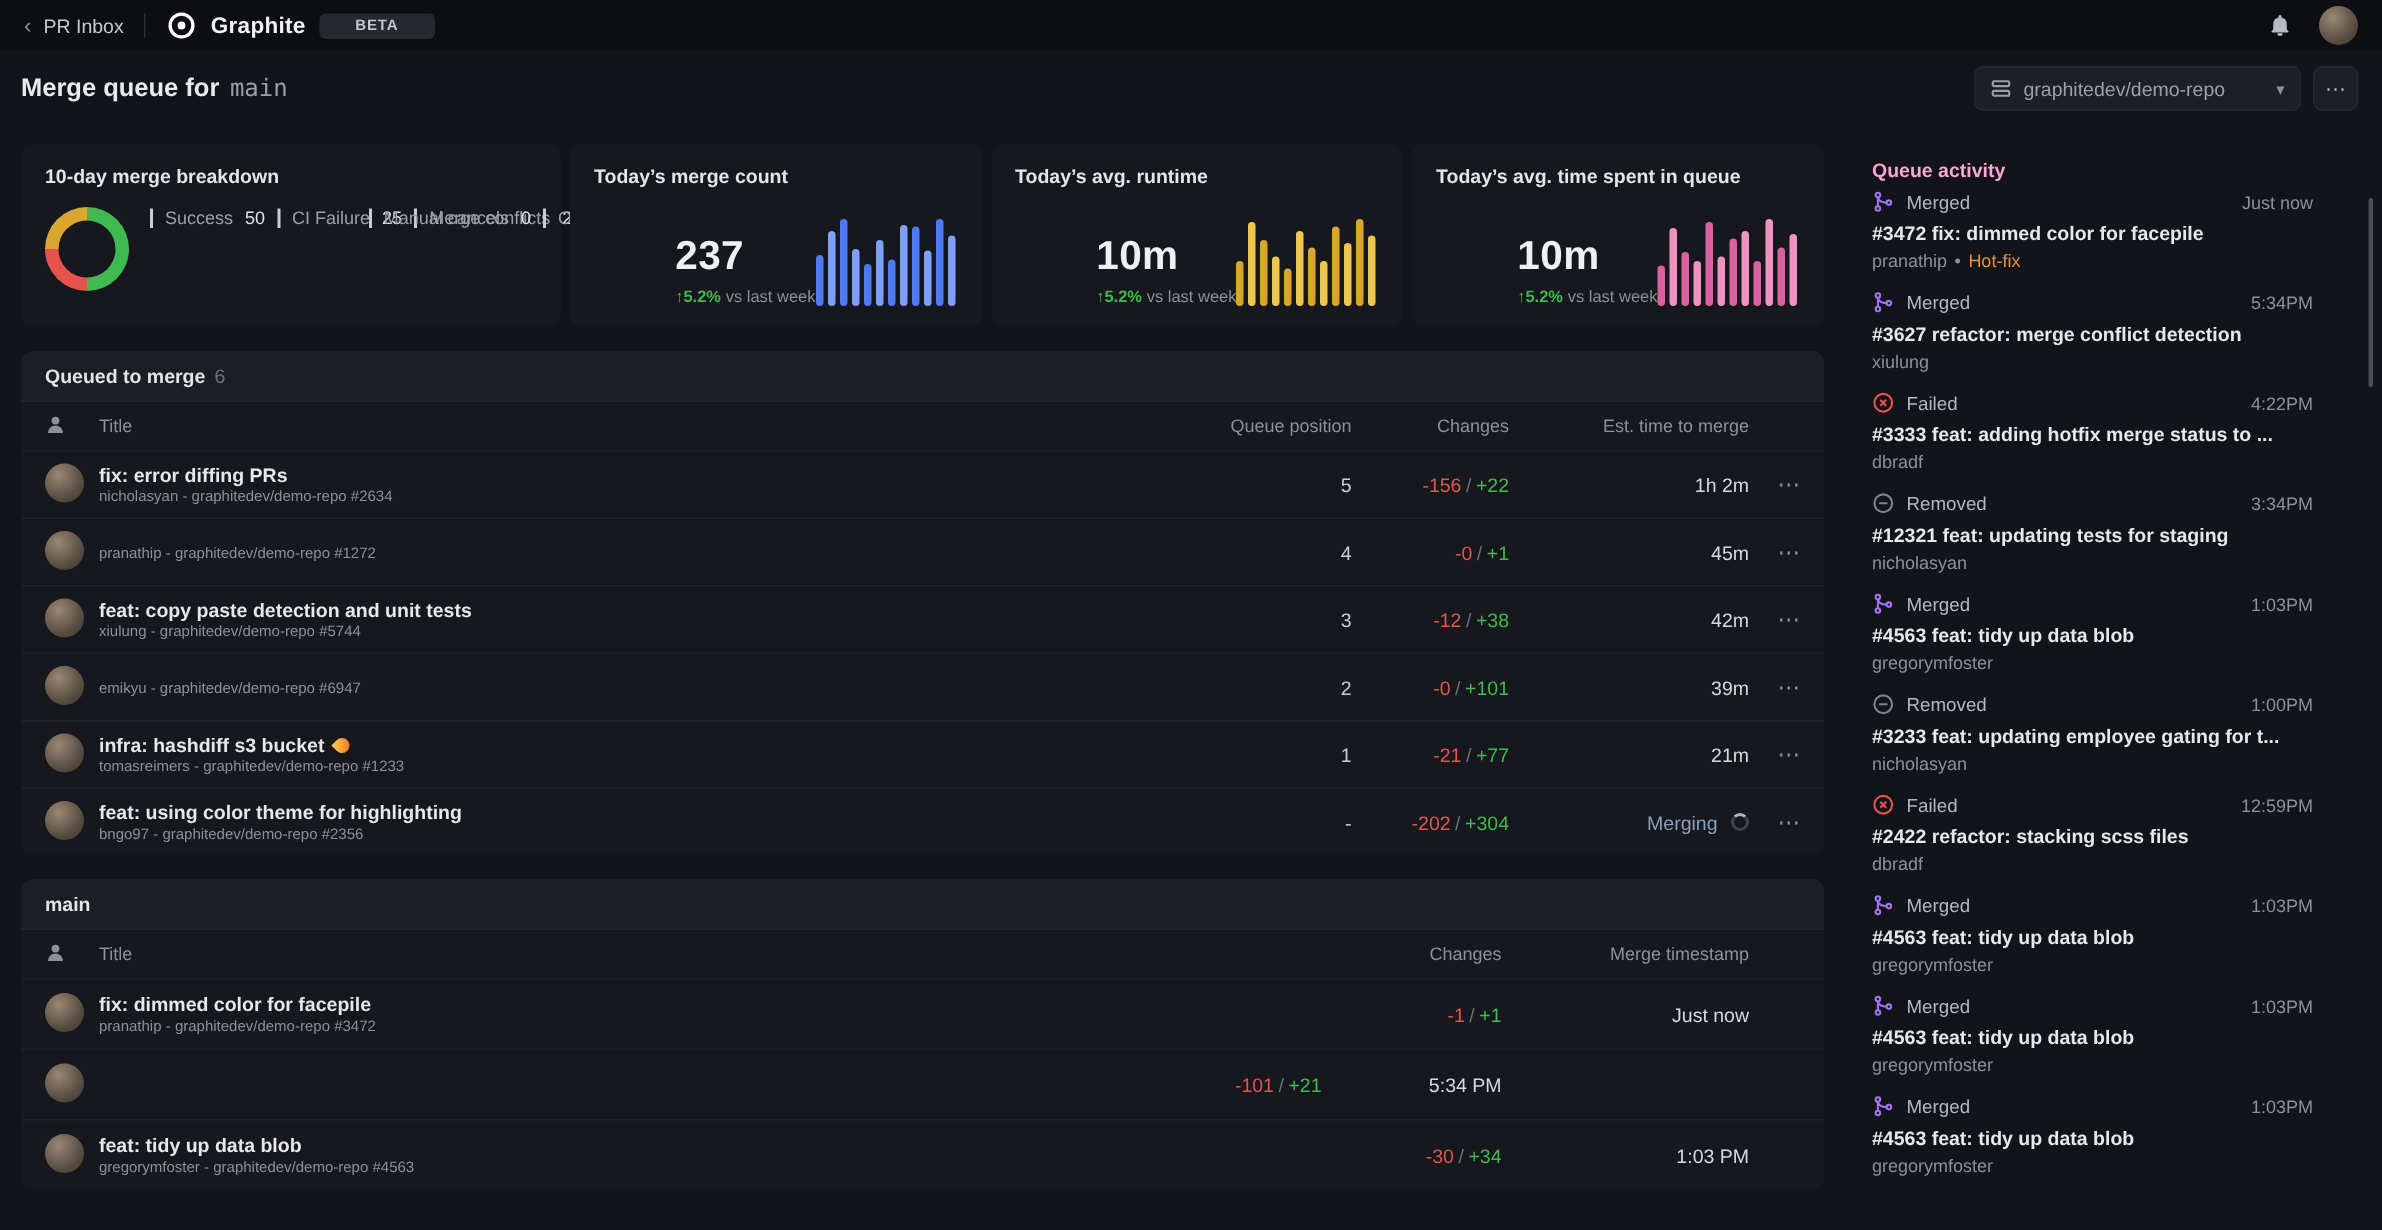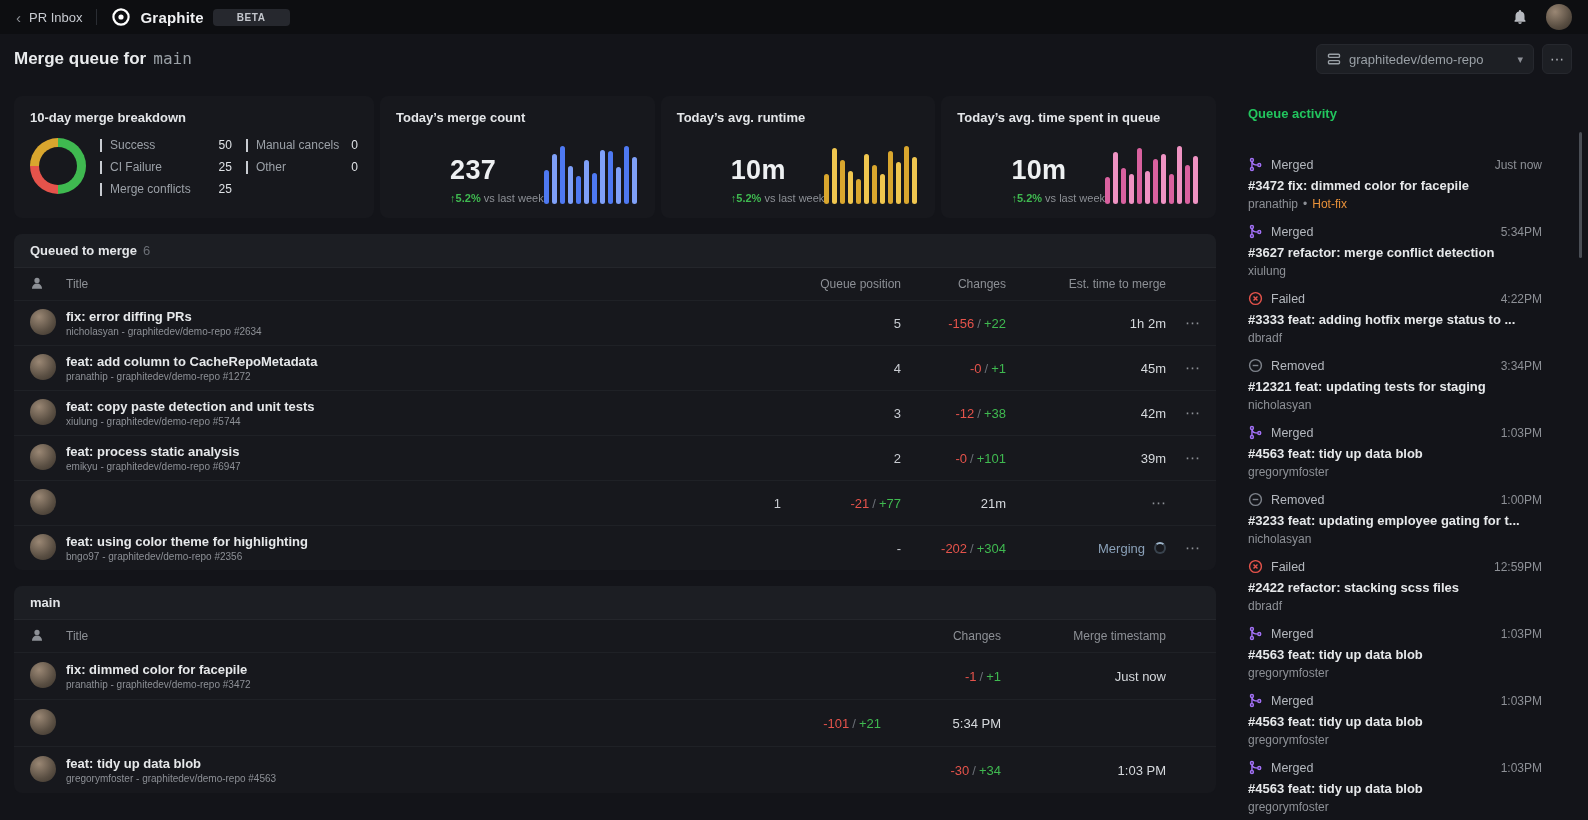--- a/index.html
+++ b/index.html
@@ -45,21 +45,21 @@
   .main-col{width:1202px;margin-left:14px;display:flex;flex-direction:column;gap:16px;flex:none}
 
   
   .stats-row{display:flex;gap:6px}
   .card{background:var(--panel);border-radius:8px;padding:14px 16px;height:122px}
   .card-title{font-size:13px;font-weight:700;color:#e3e5e8;white-space:nowrap}
   .breakdown-card{width:360px;flex:none}
   .breakdown-body{display:flex;align-items:flex-start;margin-top:13px;gap:14px}
   .donut{width:56px;height:56px;border-radius:50%;position:relative;flex:none}
   .donut::after{content:"";position:absolute;inset:9px;background:var(--panel);border-radius:50%}
-  .legend-col{display:flex;flex-direction:column;gap:8px;flex:1;min-width:0}
+  .legend-col{display:flex;flex-direction:row;gap:8px;flex:1;min-width:0}
   .legend-col2{flex:.85}
   .legend-item{display:flex;align-items:center;font-size:12px;gap:8px}
   .legend-mark{width:2px;height:13px;background:#c9ccd2;flex:none}
   .legend-label{flex:1;color:#9ba0a7;white-space:nowrap}
   .legend-value{color:#dfe2e6}
   .metric-cards{display:flex;gap:6px;flex:1}
   .metric-card{flex:1;display:flex;flex-direction:column}
   .metric-body{display:flex;justify-content:flex-end;align-items:flex-end;flex:1;padding-top:4px}
   .metric-value{font-size:27px;font-weight:600;letter-spacing:.3px;color:#eef0f2}
   .metric-delta{font-size:11px;margin-top:6px;white-space:nowrap}
@@ -92,21 +92,21 @@
   .eta,.mtime{font-size:13px;color:#d6d9dd;display:flex;justify-content:flex-end;align-items:center;white-space:nowrap}
   .queue-row.merging .eta{color:#8aa0b8}
   .spinner{width:12px;height:12px;border-radius:50%;border:2px solid #39434e;border-top-color:#9fb6cc;margin-left:9px;flex:none;animation:spin 1s linear infinite}
   @keyframes spin{to{transform:rotate(360deg)}}
   .more-btn{background:none;border:none;color:var(--muted);font-size:15px;padding:0;text-align:right;width:100%}
   .flame{width:10px;height:10px;flex:none;background:linear-gradient(135deg,#ffd24a,#f2701d);border-radius:0 50% 50% 50%;transform:rotate(-45deg)}
   .row-avatar{width:26px;height:26px}
 
   
   .sidebar{flex:1;min-width:0;padding:10px 46px 0 32px;position:relative}
-  .sidebar-title{font-size:13px;font-weight:700;color:#22c55e;margin-bottom:36px}
+  .sidebar-title{font-size:13px;font-weight:700;color:#f9a8d4;margin-bottom:6px}
   .act-item{margin-bottom:13px;cursor:pointer}
   .act-head{display:flex;align-items:center;gap:8px;font-size:12.5px}
   .act-icon{width:15px;height:15px;flex:none;display:flex}
   .act-icon svg{display:none;width:15px;height:15px}
   .act-item.merged .icon-merged{display:block}
   .act-item.failed .icon-failed{display:block}
   .act-item.removed .icon-removed{display:block}
   .act-status{color:#b4b8be}
   .act-time{margin-left:auto;color:var(--muted);font-size:12px}
   .act-title{font-size:13px;font-weight:700;color:#e6e8ea;margin-top:6px;white-space:nowrap;overflow:hidden;text-overflow:ellipsis}
@@ -326,24 +326,20 @@
                 <span>1h 2m</span>
 
               </div>
               <div>
                 <button class="more-btn">⋯</button>
               </div>
             </div>
             <div class="grid queue-grid row queue-row">
               <div><span class="avatar row-avatar"></span></div>
               <div>
-                <div class="row-title">
-                  <span>feat: add column to CacheRepoMetadata</span>
-
-                </div>
                 <div class="row-sub">pranathip - graphitedev/demo-repo #1272</div>
               </div>
               <div class="num">4</div>
               <div class="changes">
                 <span class="del">-0</span><span class="sep">/</span><span class="add">+1</span>
               </div>
               <div class="eta">
                 <span>45m</span>
 
               </div>
@@ -368,40 +364,43 @@
                 <span>42m</span>
 
               </div>
               <div>
                 <button class="more-btn">⋯</button>
               </div>
             </div>
             <div class="grid queue-grid row queue-row">
               <div><span class="avatar row-avatar"></span></div>
               <div>
-                <div class="row-title">
-                  <span>feat: process static analysis</span>
-
-                </div>
                 <div class="row-sub">emikyu - graphitedev/demo-repo #6947</div>
               </div>
               <div class="num">2</div>
               <div class="changes">
                 <span class="del">-0</span><span class="sep">/</span><span class="add">+101</span>
               </div>
               <div class="eta">
                 <span>39m</span>
 
               </div>
               <div>
                 <button class="more-btn">⋯</button>
               </div>
             </div>
             <div class="grid queue-grid row queue-row">
               <div><span class="avatar row-avatar"></span></div>
+              <div>
+                <div class="row-title">
+                  <span>infra: hashdiff s3 bucket</span>
+                  <span class="flame"></span>
+                </div>
+                <div class="row-sub">tomasreimers - graphitedev/demo-repo #1233</div>
+              </div>
               <div class="num">1</div>
               <div class="changes">
                 <span class="del">-21</span><span class="sep">/</span><span class="add">+77</span>
               </div>
               <div class="eta">
                 <span>21m</span>
 
               </div>
               <div>
                 <button class="more-btn">⋯</button>

